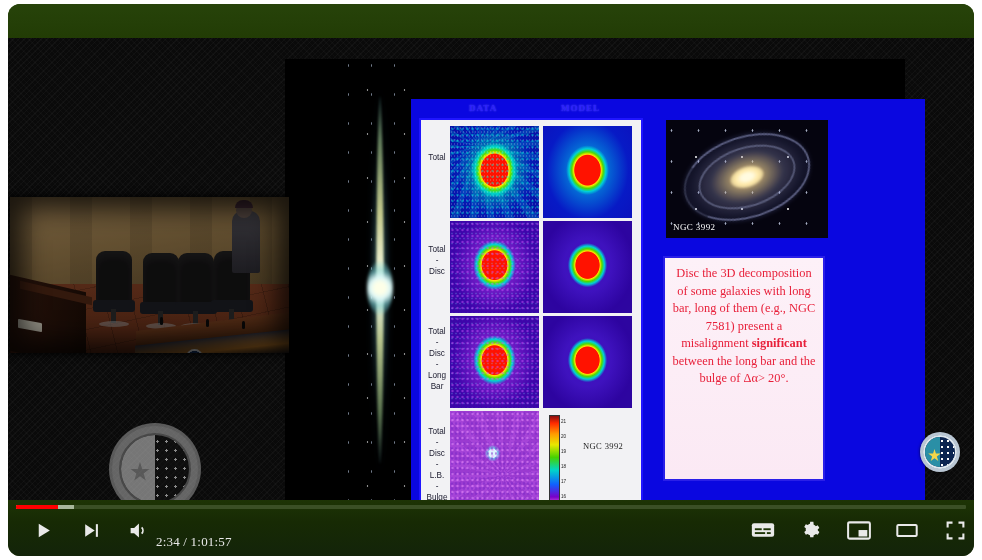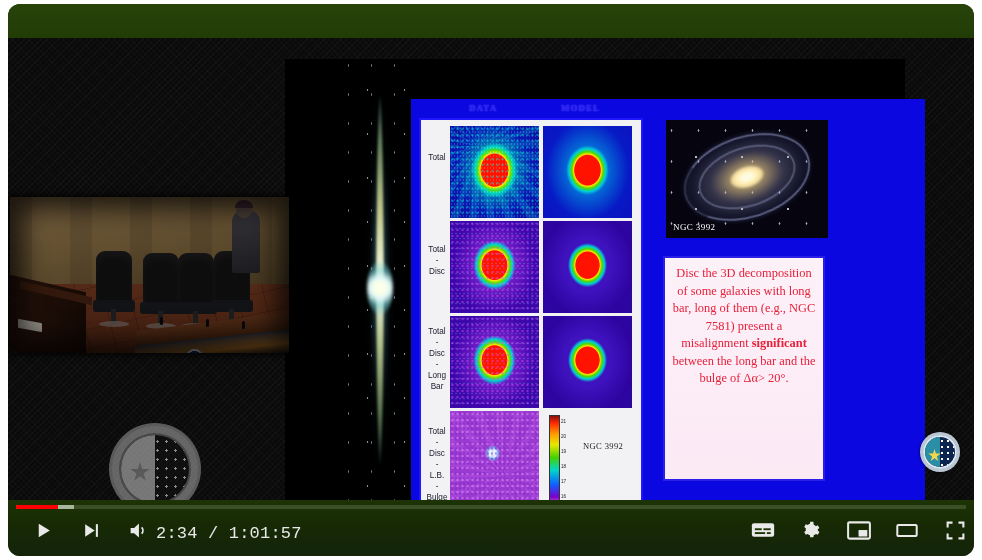--- a/index.html
+++ b/index.html
@@ -343,22 +343,22 @@
   .progress .played{position:absolute;left:0;top:0;height:100%;width:4.4%;
     background:#f00;}
   .btnrow{position:absolute;left:0;top:14px;width:100%;height:40px;}
   .ctl{
     position:absolute;top:0;width:34px;height:32px;
     display:flex;align-items:center;justify-content:center;
     cursor:pointer;
   }
   .ctl svg{display:block;}
   .time{
-    position:absolute;left:148px;top:10px;
-    color:#e8e8e8;font-size:17px;font-family:Liberation Mono, monospace;
+    position:absolute;left:148px;top:20px;
+    color:#e8e8e8;font-size:13px;font-family:Liberation Serif, serif;
     letter-spacing:.2px;white-space:nowrap;
   }
 </style>
 </head>
 <body>
 
 <div id="player">
   <div class="shell">
 
     <div class="topband"></div>

